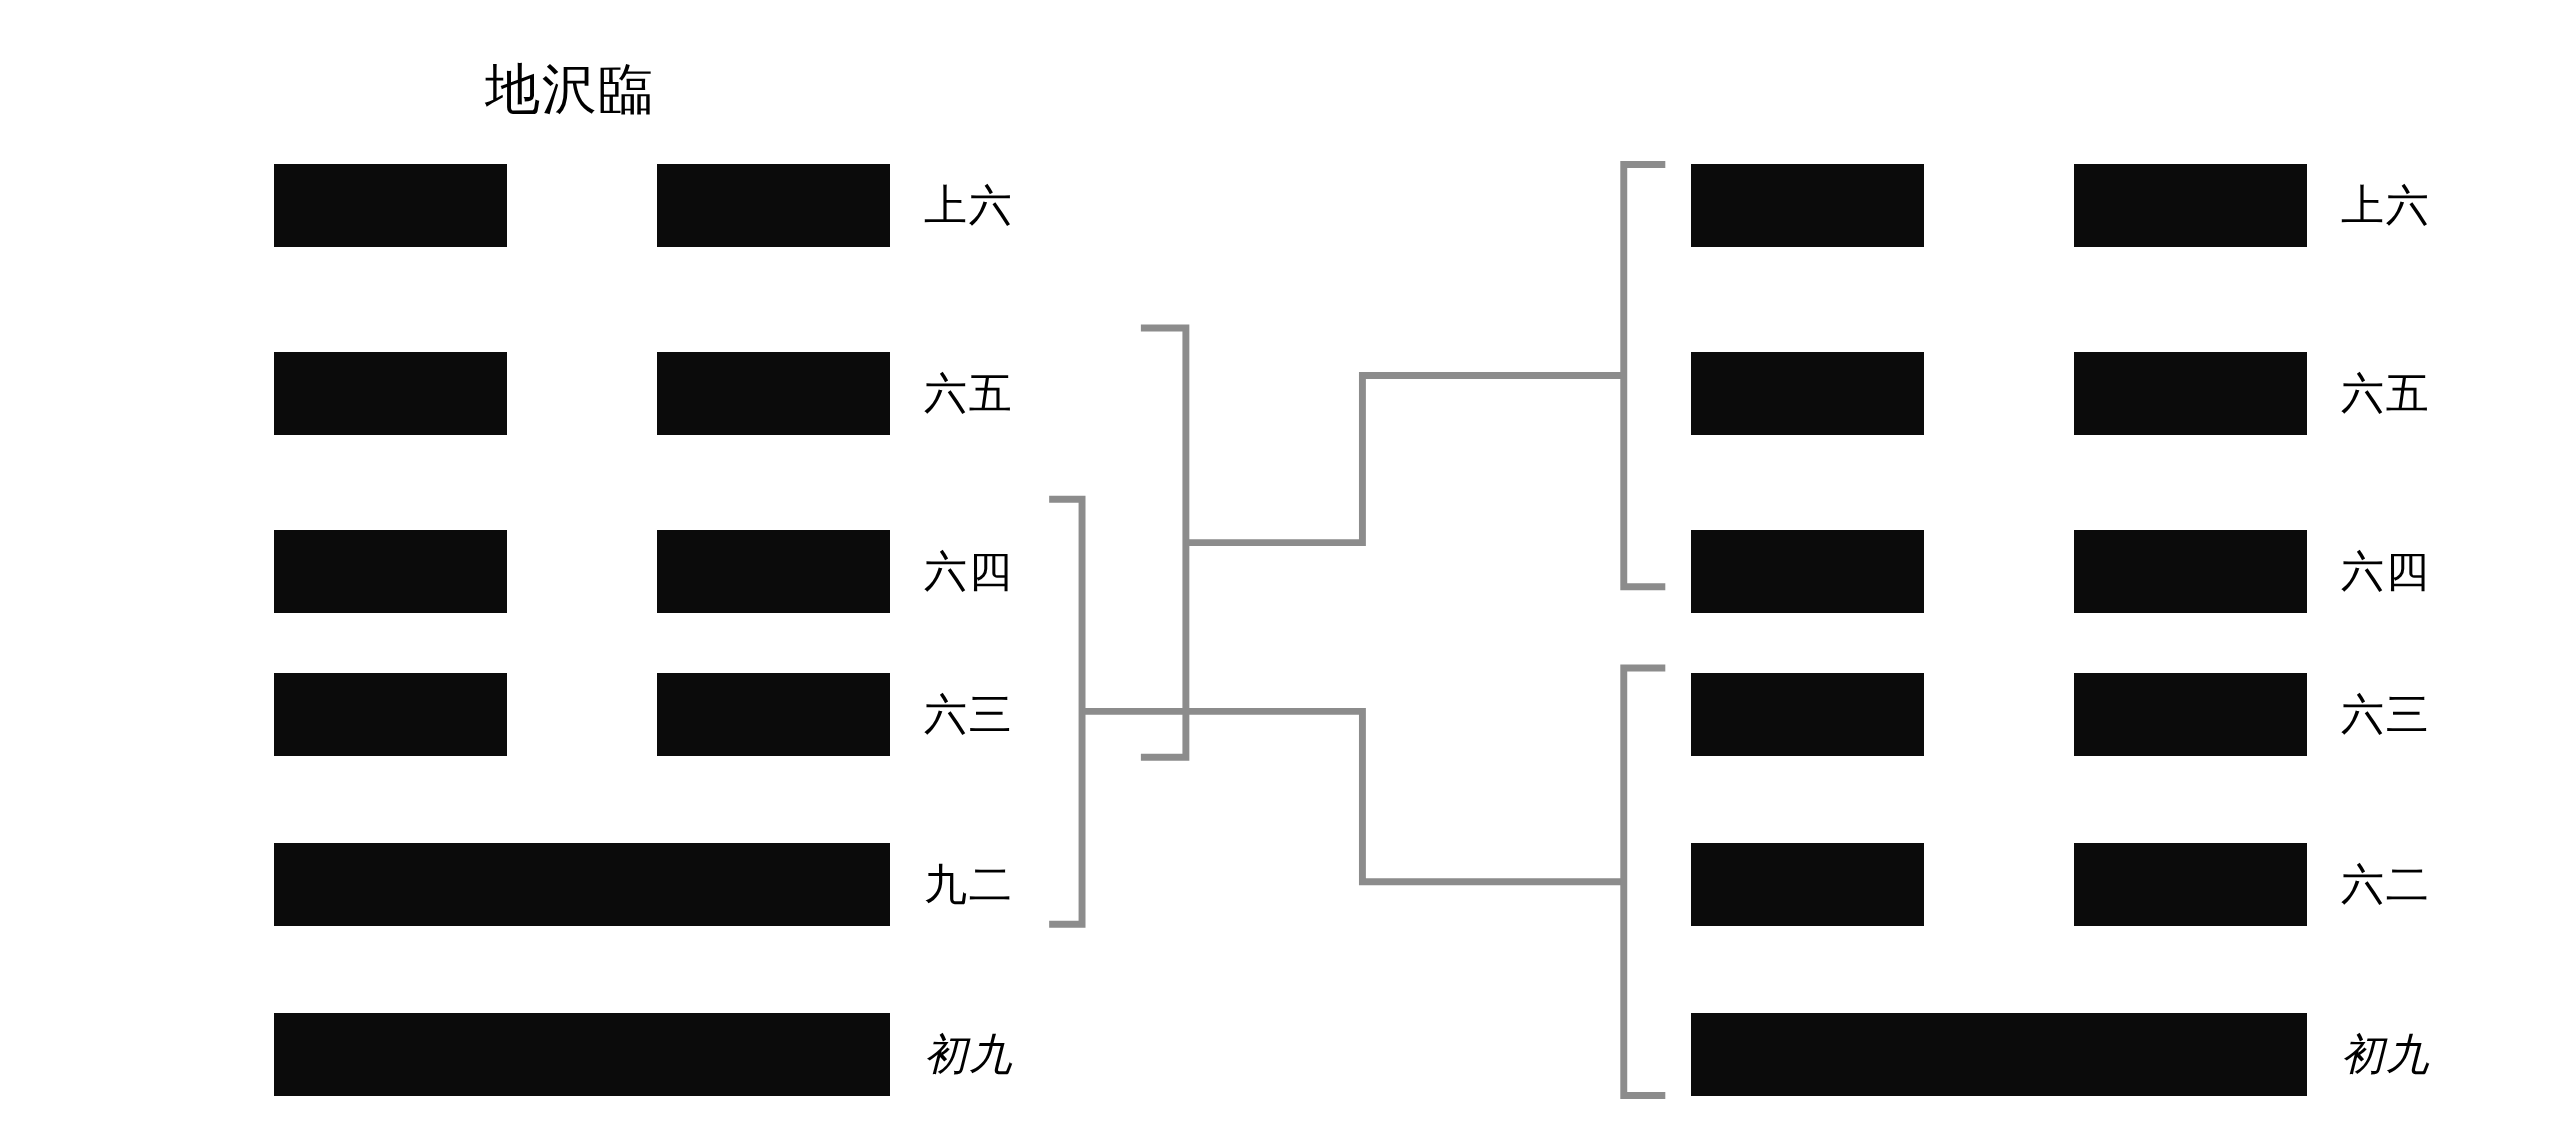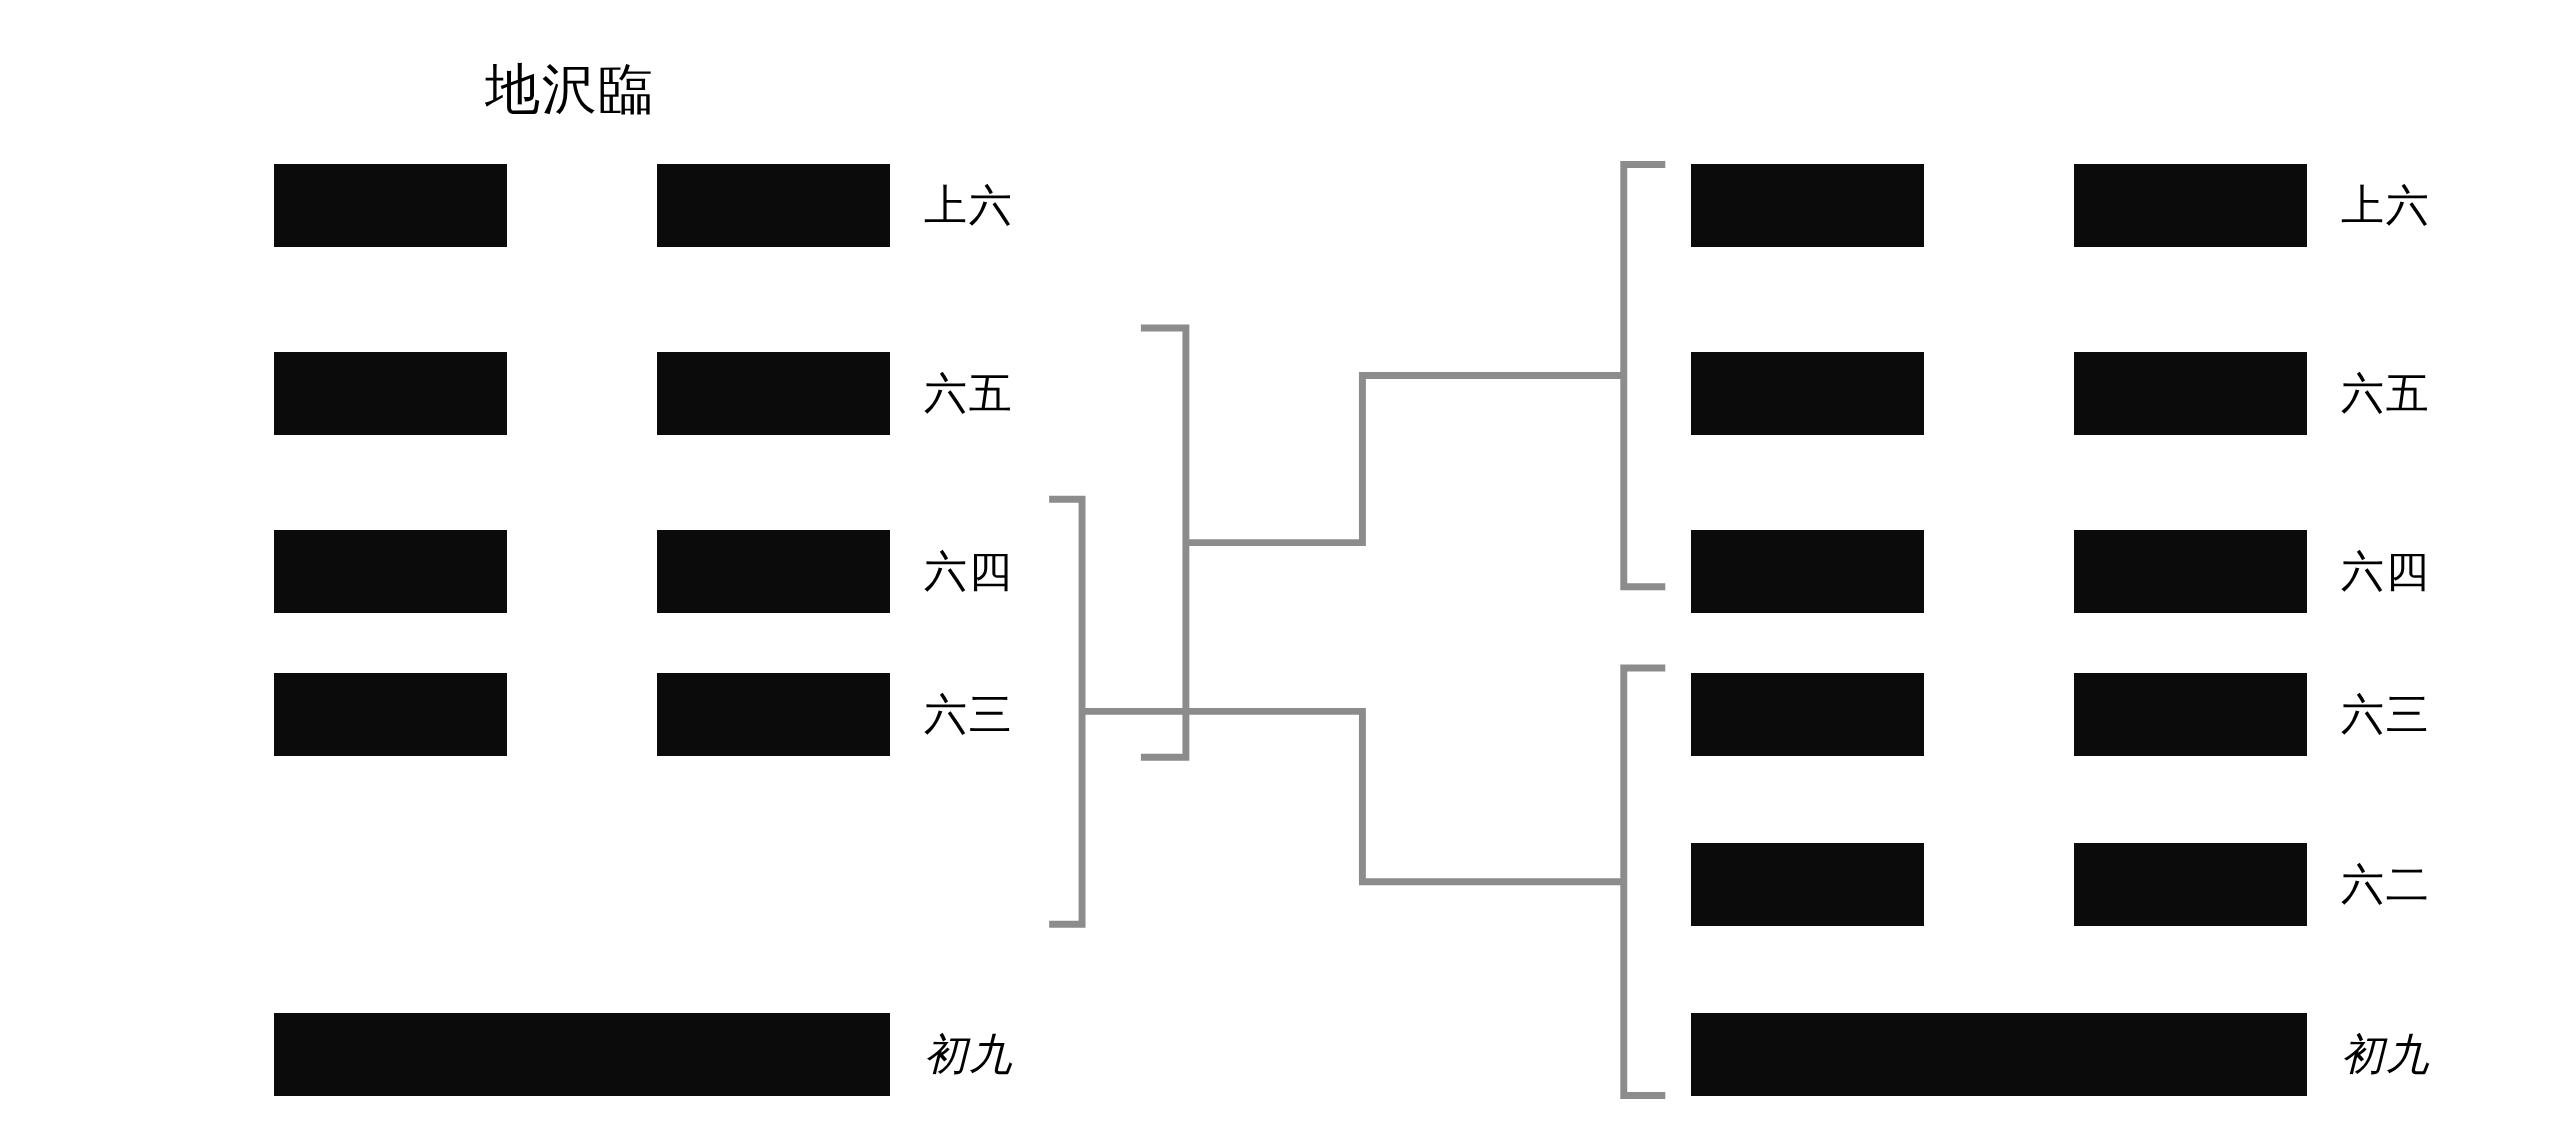--- a/index.html
+++ b/index.html
@@ -83,20 +83,25 @@
     <div class="seg b"></div>
 
     <div class="lbl">六四</div>
   </div>
   <div class="row left r3" data-type="broken">
     <div class="seg a"></div>
     <div class="seg b"></div>
 
     <div class="lbl">六三</div>
   </div>
+  <div class="row left r4" data-type="solid">
+
+    <div class="solid"></div>
+    <div class="lbl">九二</div>
+  </div>
   <div class="row left r5" data-type="solid">
 
     <div class="solid"></div>
     <div class="lbl">初九</div>
   </div>
 
   <div class="row right r0" data-type="broken">
     <div class="seg a"></div>
     <div class="seg b"></div>
 

